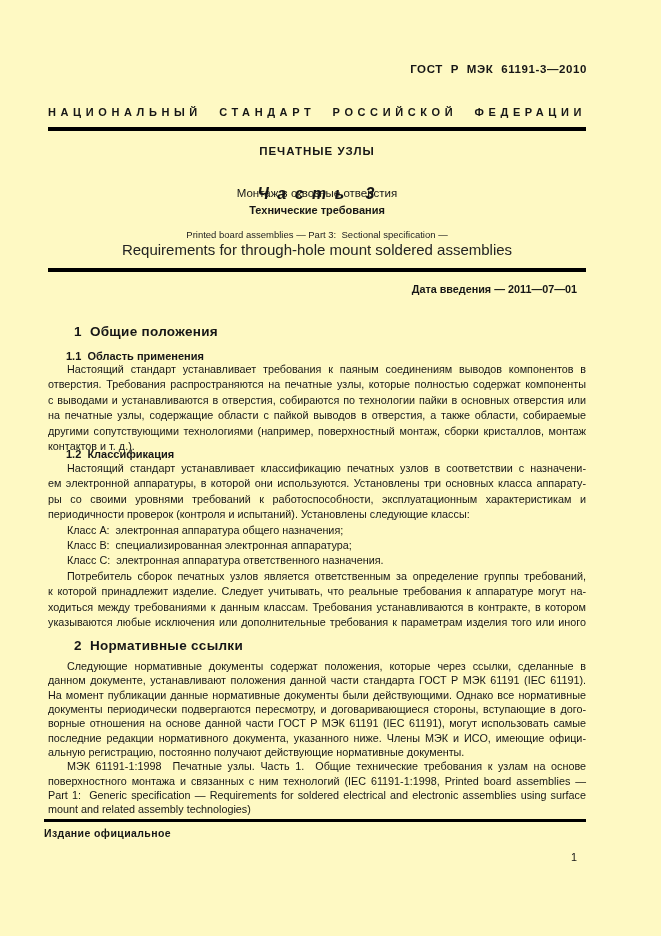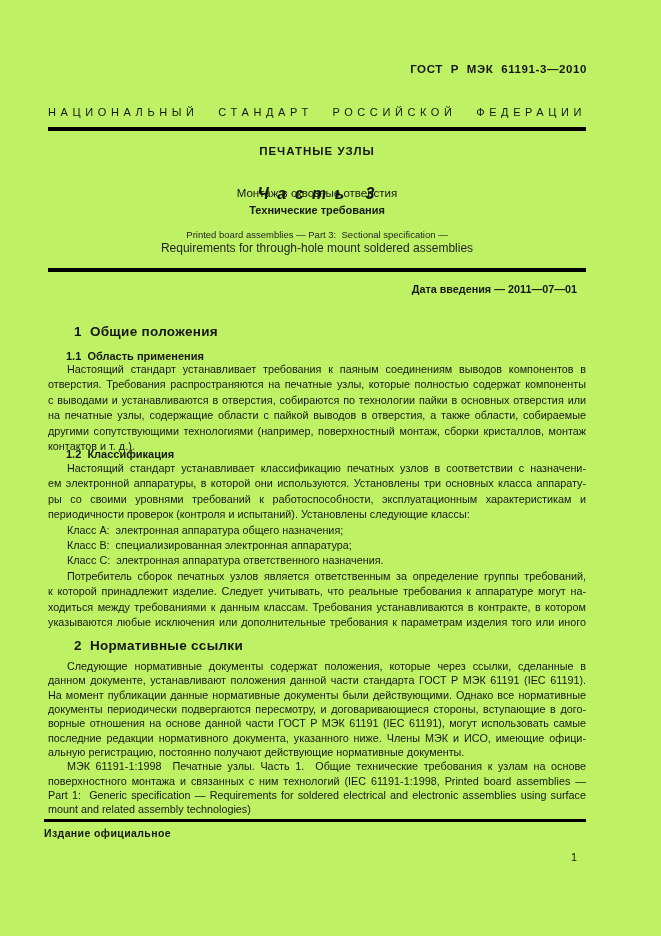--- a/index.html
+++ b/index.html
@@ -1,38 +1,38 @@
 <!DOCTYPE html>
 <html><head>
 <meta charset="utf-8">
 <style>
   html,body{margin:0;padding:0;background:#888;}
   .page{
     position:relative;
     width:661px;height:936px;
-    background:#bef264;
+    background:#fef9c3;
     font-family:"Liberation Sans","DejaVu Sans",sans-serif;
     color:#161616;
     overflow:hidden;
   }
   .abs{position:absolute;}
   
   .doc-number{top:63px;right:74px;font-weight:bold;font-size:11.5px;letter-spacing:0.6px;word-spacing:4px;white-space:nowrap;}
-  .fed-line{top:106px;left:48px;width:538px;font-weight:normal;font-size:11px;letter-spacing:4.6px;text-align:justify;text-align-last:justify;}
+  .fed-line{top:106px;left:48px;width:538px;font-weight:bold;font-size:11px;letter-spacing:4.6px;text-align:justify;text-align-last:justify;}
   .rule{background:#000;}
   .rule1{top:127px;left:48px;width:538px;height:4px;}
   .rule2{top:268px;left:48px;width:538px;height:4px;}
   
   .tc{left:48px;width:538px;text-align:center;}
   .t-ru1{top:145px;font-weight:bold;font-size:11.5px;letter-spacing:1px;}
   .t-ru2{top:185px;font-weight:bold;font-size:16px;letter-spacing:2px;font-style:italic;}
   .t-ru3{top:187px;font-weight:normal;font-size:11.5px;}
   .t-ru4{top:204px;font-weight:bold;font-size:11px;}
   .t-en1{top:229px;font-size:9.5px;color:#232323;}
-  .t-en2{top:241px;font-size:12px;color:#232323;}
+  .t-en2{top:241px;font-size:15px;color:#232323;}
   .date-line{top:283px;left:48px;width:529px;text-align:right;font-weight:bold;font-size:10.8px;}
   
   .h1{font-weight:bold;font-size:13.5px;letter-spacing:0.3px;}
   .h2{font-weight:bold;font-size:11px;}
   .s1h{top:324px;left:74px;}
   .s1h11{top:350px;left:66px;}
   .s1h12{top:448px;left:66px;}
   .s2h{top:638px;left:74px;text-align:center;}
   .para{left:48px;width:538px;font-size:10.8px;}
   .p11{top:362px;}

